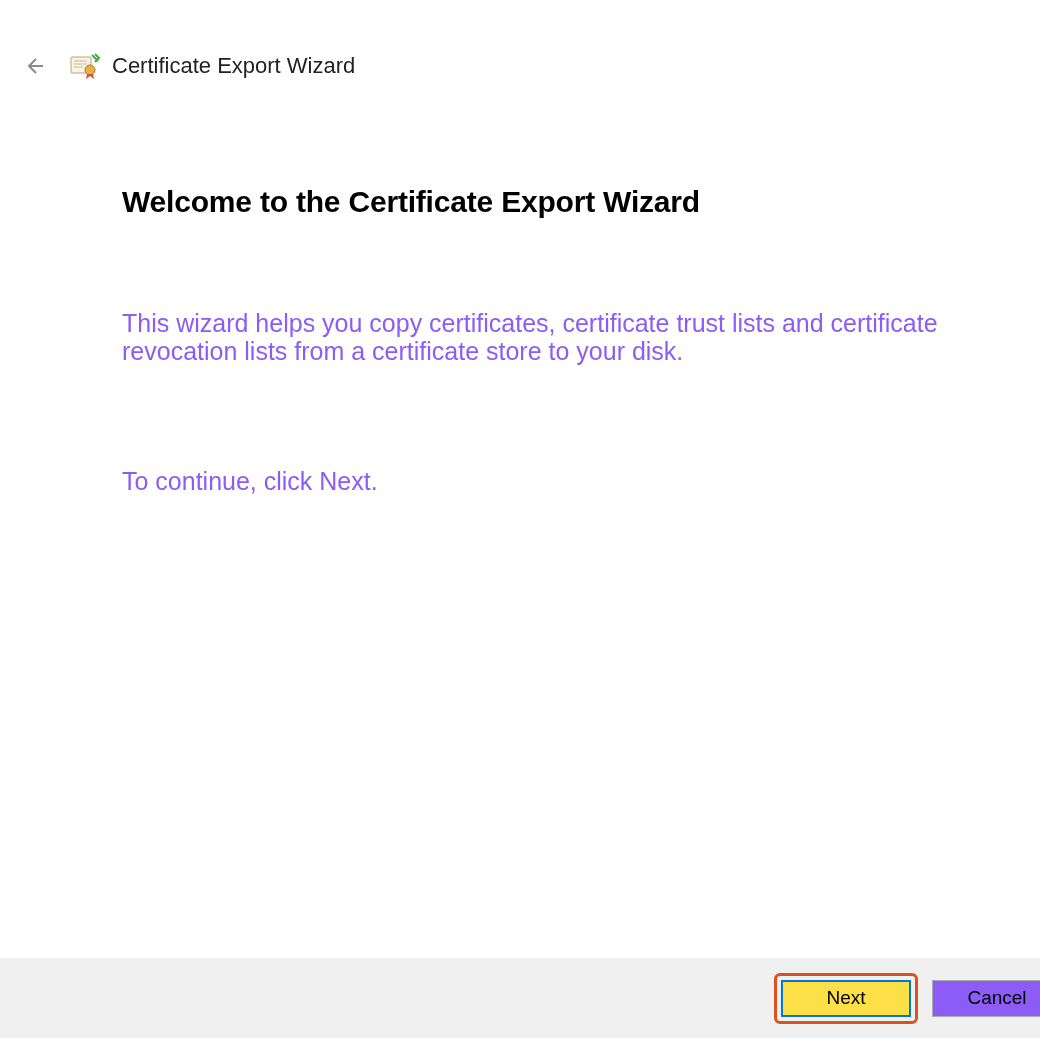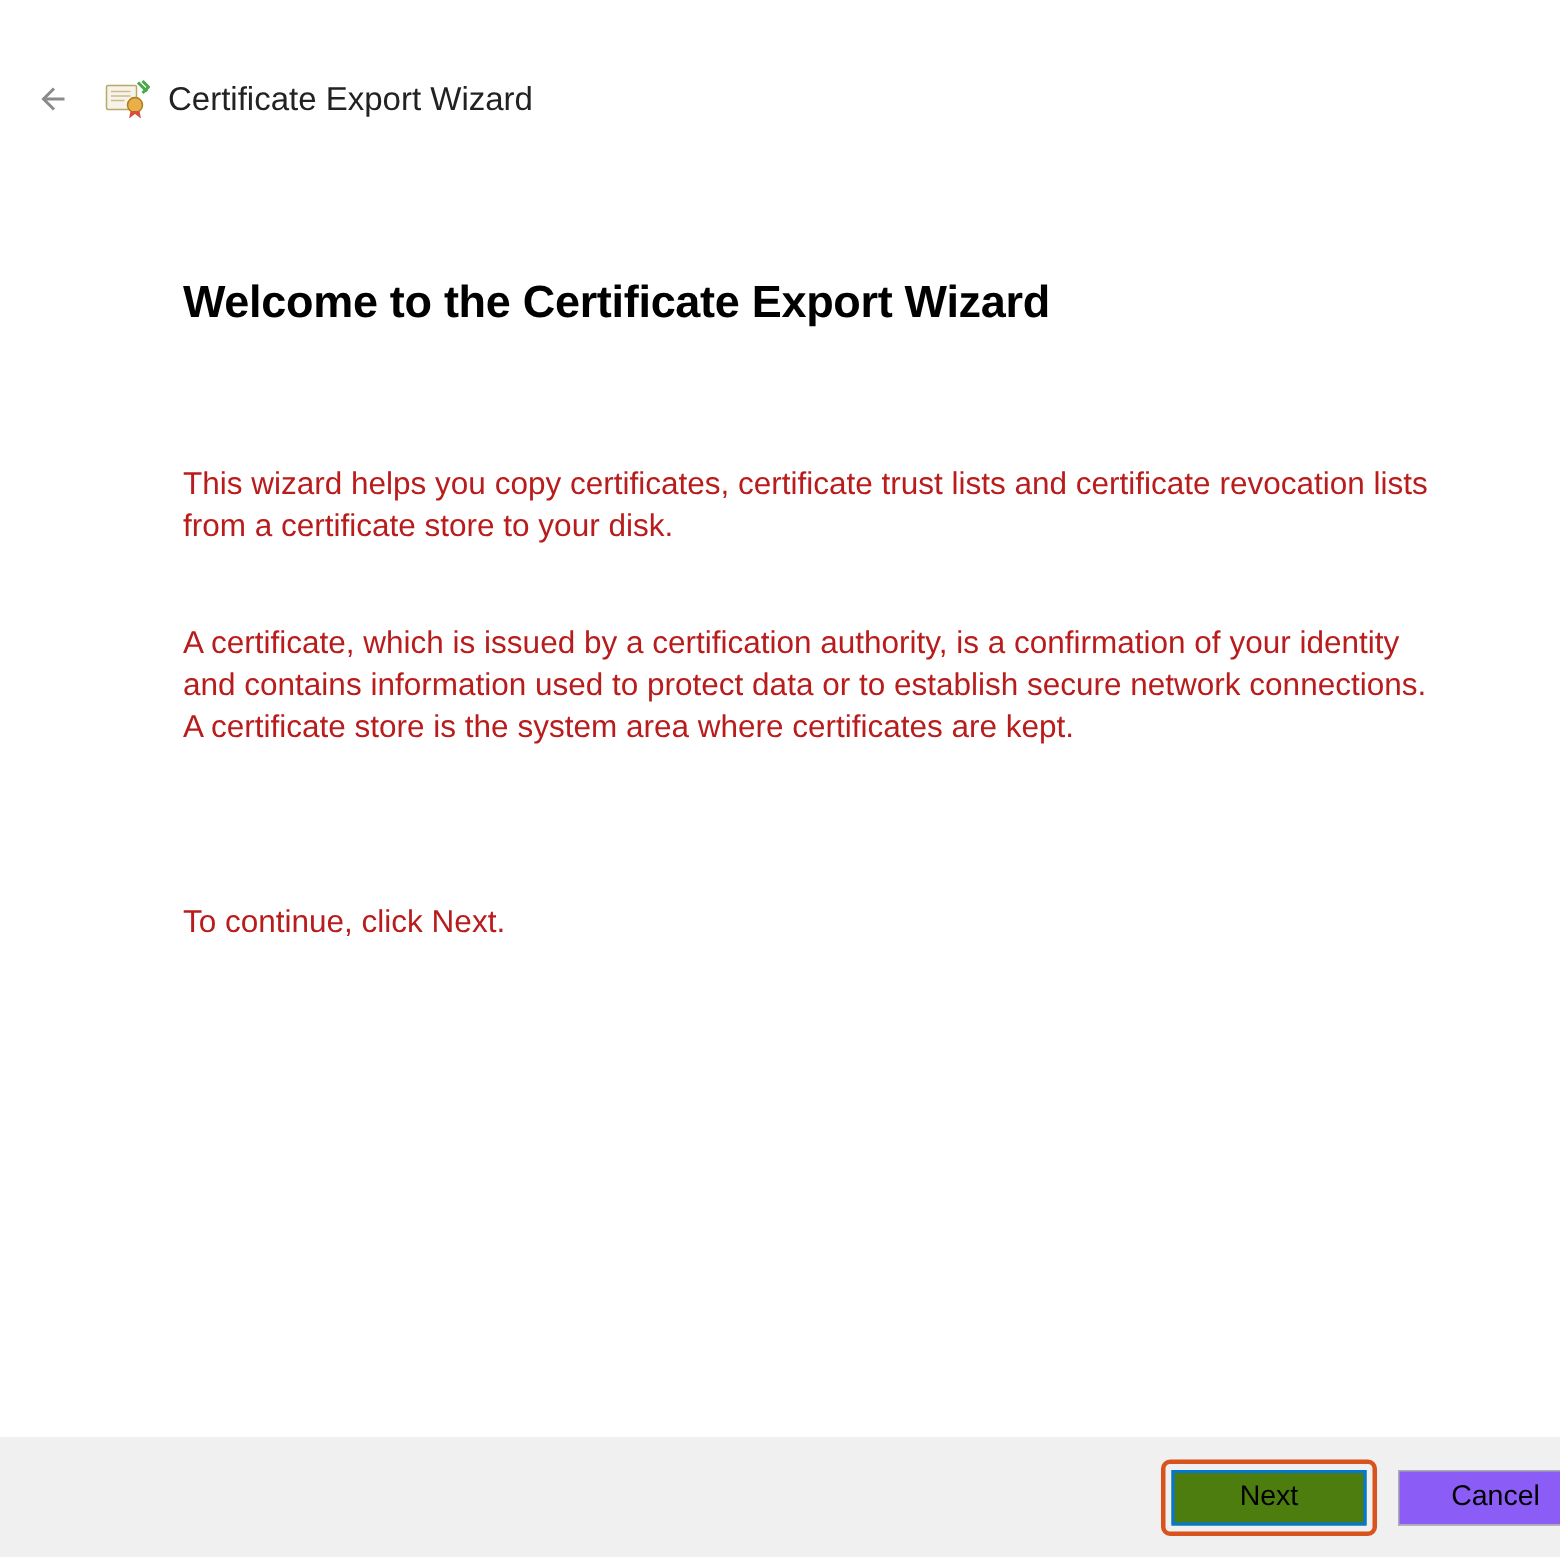--- a/index.html
+++ b/index.html
@@ -65,23 +65,23 @@
     width: 830px;
   }
   .heading {
     font-size: 30px;
     font-weight: 700;
     color: #000;
     margin: 0 0 90px 0;
     letter-spacing: -0.2px;
   }
   .body-text {
-    font-size: 21px;
+    font-size: 25px;
     line-height: 28px;
-    color: #b91c1c;
+    color: #8b5cf6;
     margin: 0 0 50px 0;
     font-weight: 400;
   }
   .footer {
     position: absolute;
     left: 0;
     right: 0;
     bottom: 0;
     height: 80px;
     background: #f0f0f0;
@@ -98,21 +98,21 @@
     font-family: inherit;
     background: #8b5cf6;
     border: 1px solid #adadad;
     margin-left: 14px;
     cursor: default;
     display: flex;
     align-items: center;
     justify-content: center;
   }
   .btn-default {
-    background: #4d7c0f;
+    background: #fde047;
     border: 2px solid #0078d7;
   }
   .highlight-wrap {
     border: 3px solid #d9531e;
     border-radius: 6px;
     padding: 4px;
     display: inline-flex;
     margin-left: 10px;
   }
   .highlight-wrap .btn {
@@ -150,21 +150,20 @@
         <path d="M28 2 L22 8" stroke="#4aa84a" stroke-width="2" opacity="0"></path>
         <path d="M25 1 L29 5 L25 9" fill="none" stroke="#4aa84a" stroke-width="2"></path>
       </svg>
     </div>
     <div class="wizard-title">Certificate Export Wizard</div>
   </div>
 
   <div class="content">
     <h1 class="heading">Welcome to the Certificate Export Wizard</h1>
     <p class="body-text">This wizard helps you copy certificates, certificate trust lists and certificate revocation lists from a certificate store to your disk.</p>
-    <p class="body-text">A certificate, which is issued by a certification authority, is a confirmation of your identity and contains information used to protect data or to establish secure network connections. A certificate store is the system area where certificates are kept.</p>
     <p class="body-text" style="margin-top:102px;">To continue, click Next.</p>
   </div>
 
   <div class="footer">
     <span class="highlight-wrap">
       <button class="btn btn-default">Next</button>
     </span>
     <button class="btn">Cancel</button>
   </div>
 

